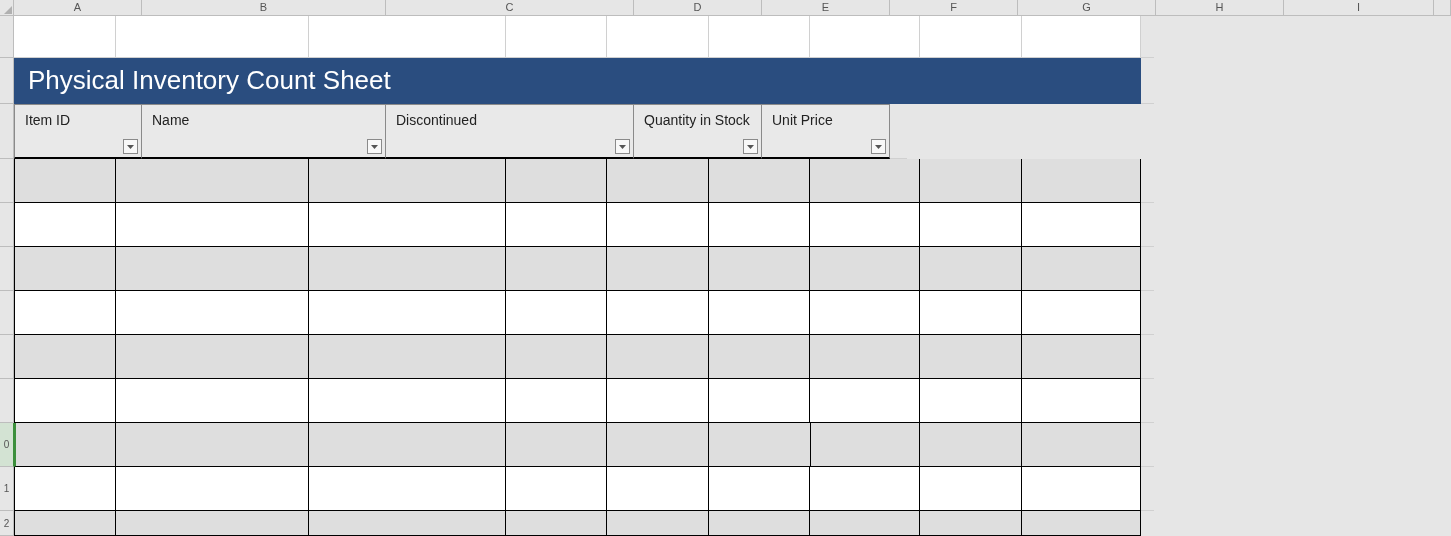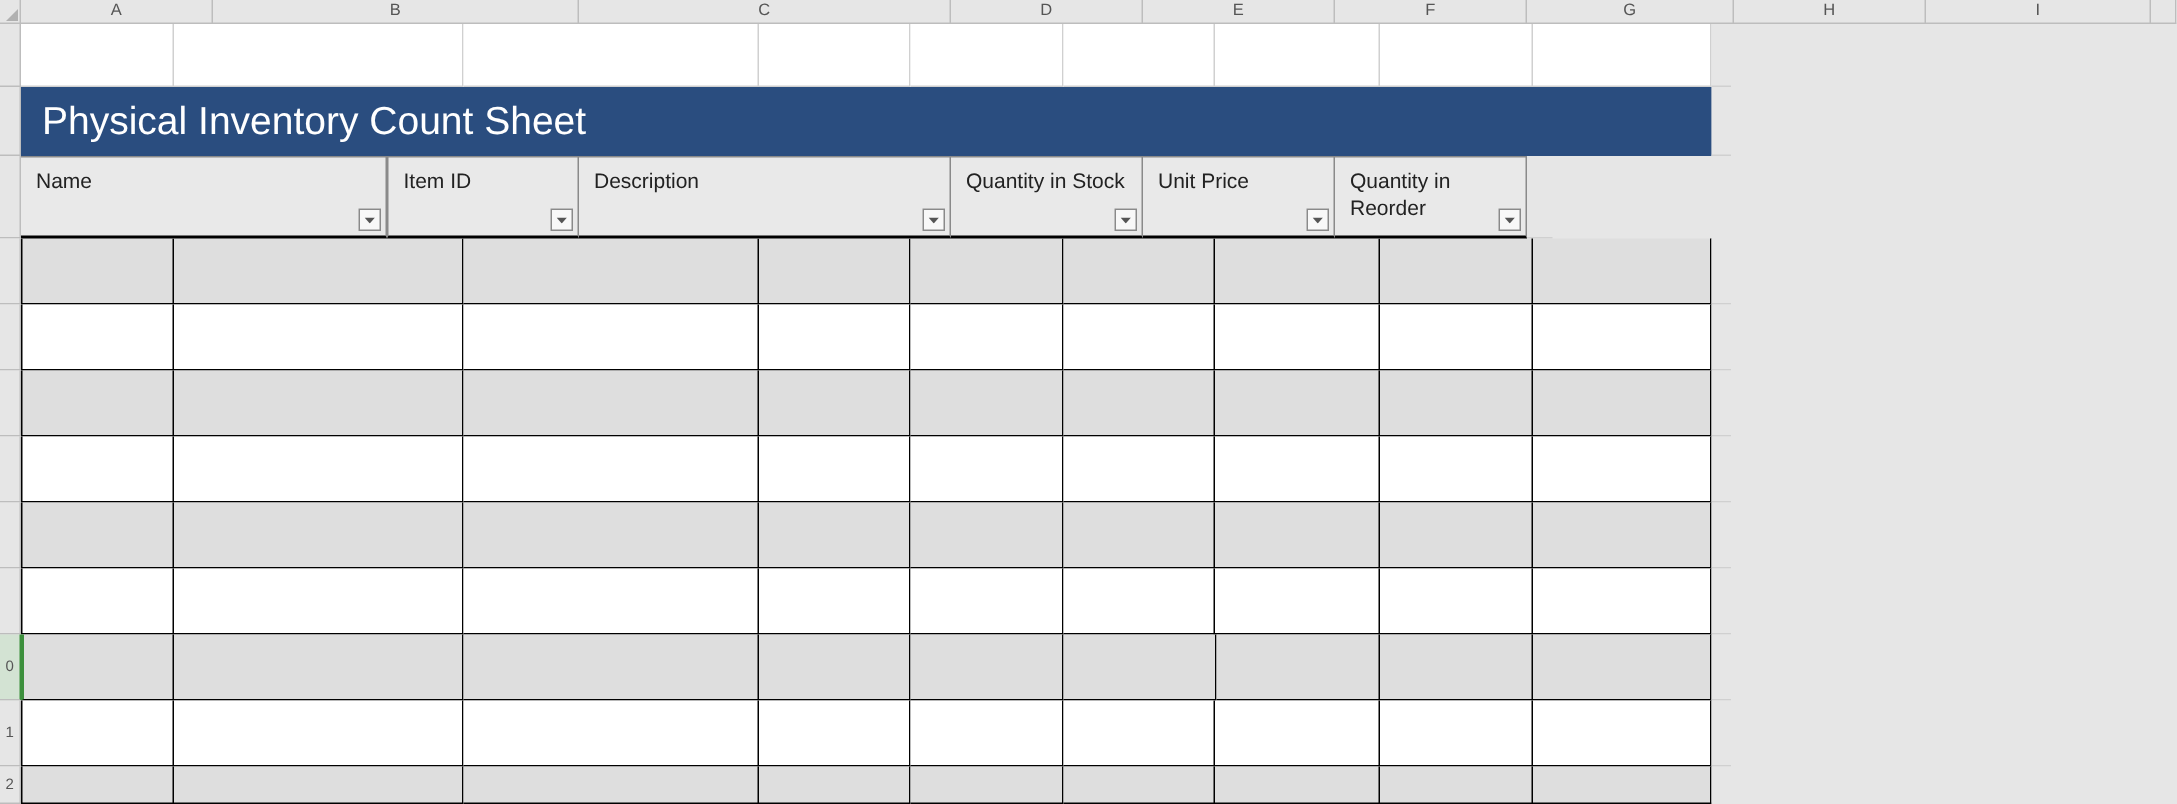--- a/index.html
+++ b/index.html
@@ -186,38 +186,38 @@
       <div class="cell cI"></div>
       <div class="cell cREST"></div>
     </div>
 
     <div class="grow title-row">
       <div class="title-cell">Physical Inventory Count Sheet</div>
       <div class="cell cREST" style="border-bottom:1px solid #d0d0d0"></div>
     </div>
 
     <div class="grow thead-row">
+      <div class="th first cA">
+        <span>Item ID</span>
+        <div class="filter">
+            <svg width="7" height="4">
+              <polygon points="0,0 7,0 3.5,4" fill="#555"></polygon>
+            </svg>
+          </div>
+      </div>
       <div class="th cB">
         <span>Name</span>
         <div class="filter">
             <svg width="7" height="4">
               <polygon points="0,0 7,0 3.5,4" fill="#555"></polygon>
             </svg>
           </div>
       </div>
-      <div class="th first cA">
-        <span>Item ID</span>
-        <div class="filter">
-            <svg width="7" height="4">
-              <polygon points="0,0 7,0 3.5,4" fill="#555"></polygon>
-            </svg>
-          </div>
-      </div>
       <div class="th cC">
-        <span>Description</span>
+        <span>Discontinued</span>
         <div class="filter">
             <svg width="7" height="4">
               <polygon points="0,0 7,0 3.5,4" fill="#555"></polygon>
             </svg>
           </div>
       </div>
       <div class="th cE">
         <span>Quantity in Stock</span>
         <div class="filter">
             <svg width="7" height="4">
@@ -226,28 +226,20 @@
           </div>
       </div>
       <div class="th cD">
         <span>Unit Price</span>
         <div class="filter">
             <svg width="7" height="4">
               <polygon points="0,0 7,0 3.5,4" fill="#555"></polygon>
             </svg>
           </div>
       </div>
-      <div class="th cH">
-        <span>Quantity in Reorder</span>
-        <div class="filter">
-            <svg width="7" height="4">
-              <polygon points="0,0 7,0 3.5,4" fill="#555"></polygon>
-            </svg>
-          </div>
-      </div>
       <div class="cell cREST"></div>
     </div>
 
     <div class="grow drow shade">
       <div class="cell first cA"></div>
       <div class="cell cB"></div>
       <div class="cell cC"></div>
       <div class="cell cD"></div>
       <div class="cell cE"></div>
       <div class="cell cF"></div>

